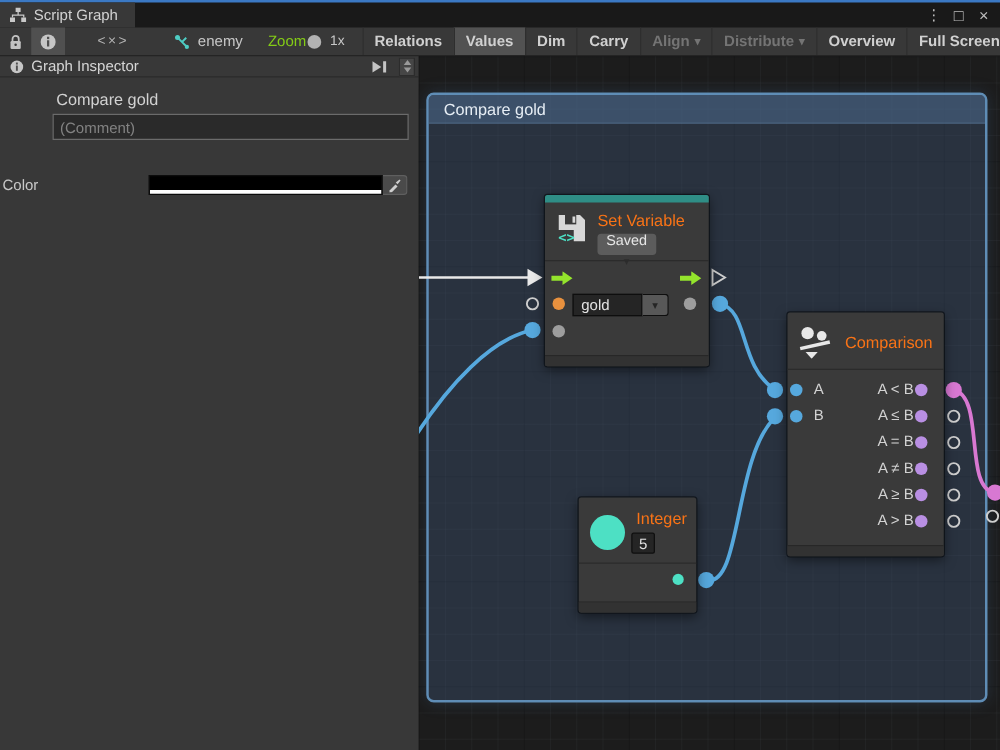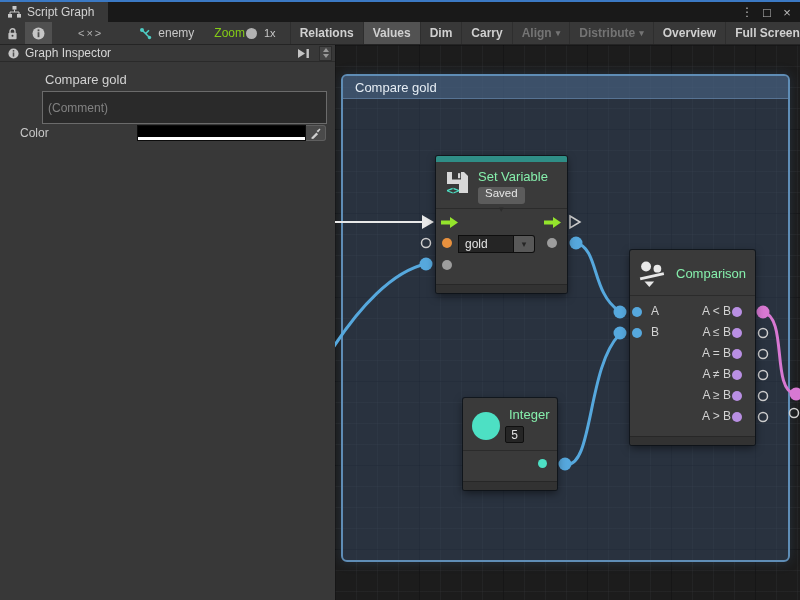--- a/index.html
+++ b/index.html
@@ -40,23 +40,23 @@
 
   
   .inspector { width:335px; background:#383838; position:relative; flex:none; }
   .insp-header { height:17px; display:flex; align-items:center; padding:0 3px 0 8px; gap:6px; border-bottom:1px solid #2a2a2a; }
   .insp-header .title { flex:1; color:#d6d6d6; }
   .dock-btn { display:flex; align-items:center; padding:0 3px; }
   .stepper { width:13px; height:15px; background:#464646; border:1px solid #2c2c2c; display:flex; flex-direction:column; align-items:center; justify-content:center; gap:2px; }
   .tri-up { width:0; height:0; border-left:3px solid transparent; border-right:3px solid transparent; border-bottom:4px solid #9a9a9a; }
   .tri-down { width:0; height:0; border-left:3px solid transparent; border-right:3px solid transparent; border-top:4px solid #9a9a9a; }
   .insp-title { margin:10px 8px 4px 45px; font-size:13px; color:#d2d2d2; }
-  .insp-comment { display:block; margin:3px 9px 0 42px; width:285px; height:33px; background:#2a2a2a; border:1px solid #6b6b6b; color:#e0e0e0; font-size:12px; padding:0 5px; font-family:"Liberation Sans",sans-serif; }
+  .insp-comment { display:block; margin:3px 9px 0 42px; width:285px; height:21px; background:#2a2a2a; border:1px solid #6b6b6b; color:#e0e0e0; font-size:12px; padding:0 5px; font-family:"Liberation Sans",sans-serif; }
   .insp-comment::placeholder { color:#828282; }
-  .color-row { margin-top:1px; display:flex; align-items:center; padding:0 9px 0 20px; }
+  .color-row { margin-top:28px; display:flex; align-items:center; padding:0 9px 0 2px; }
   .color-row .lbl { width:117px; color:#c8c8c8; }
   .color-field { flex:1; height:16px; display:flex; align-items:stretch; }
   .swatch { flex:1; background:#000; border:1px solid #0c0c0c; position:relative; }
   .alpha-strip { position:absolute; left:0px; right:0px; bottom:0px; height:3px; background:#ffffff; }
   .eyedrop { width:20px; background:#4a4a4a; border:1px solid #5f5f5f; border-left:none; border-radius:0 3px 3px 0; display:flex; align-items:center; justify-content:center; }
 
   
   .canvas { position:relative; flex:1; background-color:#1c1c1c; overflow:hidden;
     background-image:
       linear-gradient(rgba(0,0,0,0.38) 1px, transparent 1px),
@@ -66,21 +66,21 @@
     background-size:84px 84px, 84px 84px, 21px 21px, 21px 21px; }
 
   .group { position:absolute; left:6px; top:29px; width:449px; height:488px; border:2px solid #5f8db6; border-radius:6px; background:rgba(62,88,122,0.38); box-shadow:0 0 12px rgba(70,110,160,0.25); z-index:1; }
   .group-header { height:23px; background:rgba(76,106,140,0.55); border-bottom:1px solid rgba(120,160,200,0.45); border-radius:4px 4px 0 0; display:flex; align-items:center; padding:0 12px; color:#e6edf4; font-size:13px; }
 
   svg.wires { position:absolute; left:0; top:0; z-index:2; pointer-events:none; }
 
   
   .node { position:absolute; background:#3a3a3a; border-radius:2px; box-shadow:0 0 0 1px rgba(10,14,18,0.7), 0 3px 9px rgba(0,0,0,0.5); z-index:3; }
   .nfoot { position:absolute; left:0; right:0; bottom:0; height:9px; background:#323232; border-top:1px solid #272727; border-radius:0 0 2px 2px; }
-  .ntitle { position:absolute; font-size:13px; color:#86efac; white-space:nowrap; }
+  .ntitle { position:absolute; font-size:13px; color:#f97316; white-space:nowrap; }
   .port { position:absolute; border-radius:50%; }
 
   
   .node-setvar { left:101px; top:111px; width:131px; height:137px; }
   .sv-accent { position:absolute; left:0; top:0; right:0; height:6px; background:#2f8e86; border-radius:2px 2px 0 0; }
   .sv-head-sep { position:absolute; left:0; right:0; top:52px; height:1px; background:#2b2b2b; }
   .sv-floppy { position:absolute; left:8px; top:13px; }
   .node-setvar .ntitle { left:42px; top:13px; }
   .pill { position:absolute; left:42px; top:31px; height:17px; background:#5c5c5c; border-radius:3px; display:flex; align-items:center; gap:5px; padding:0 7px; font-size:11.5px; color:#e6e6e6;flex-direction:column; }
   .pill .dd-arrow { color:#2d2d2d; margin-left:0; }

